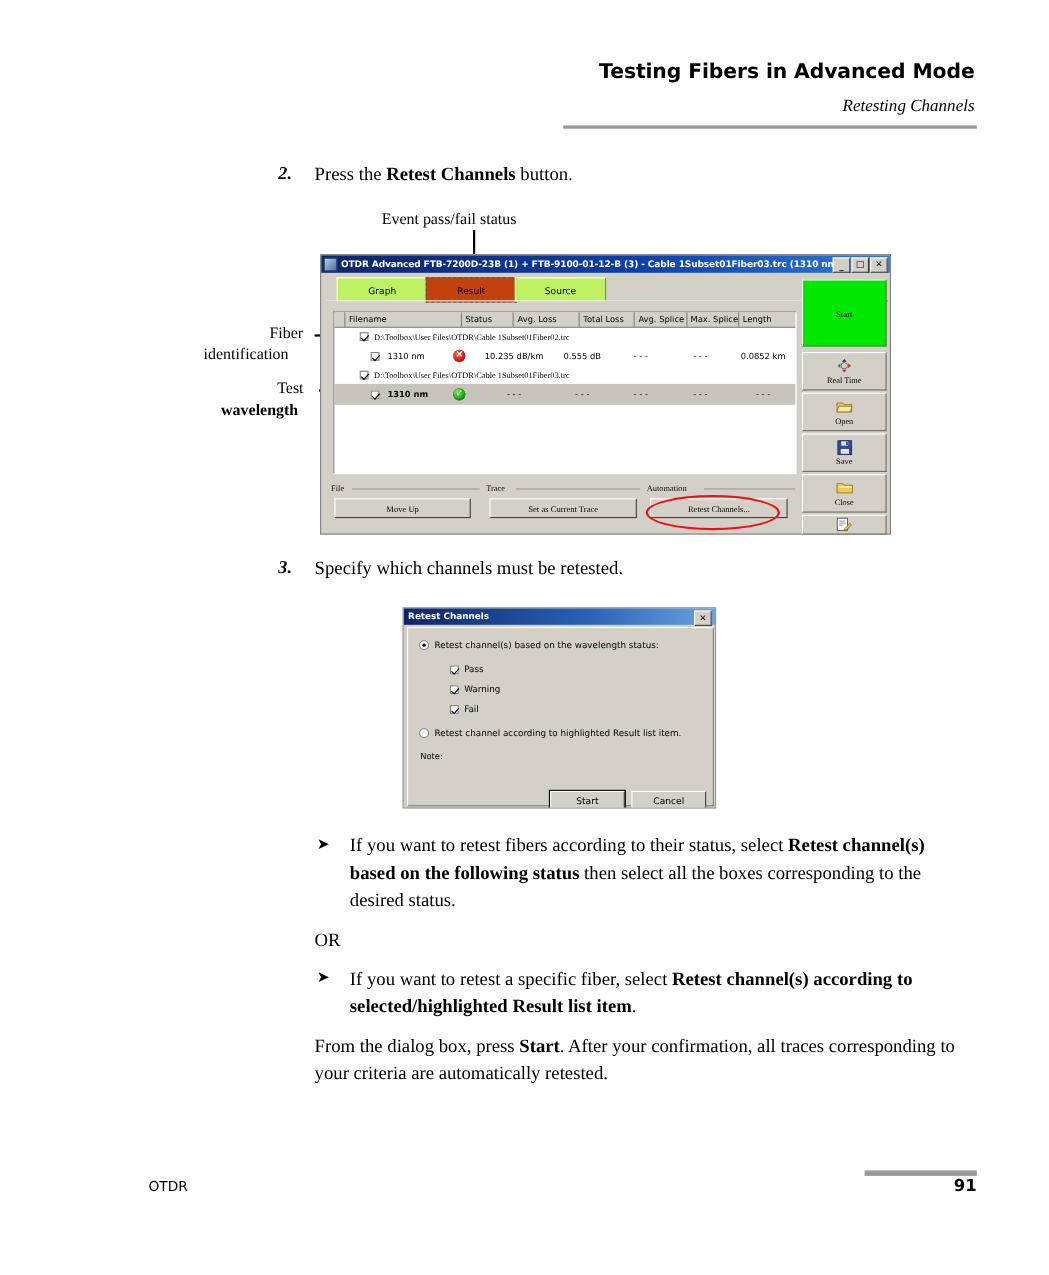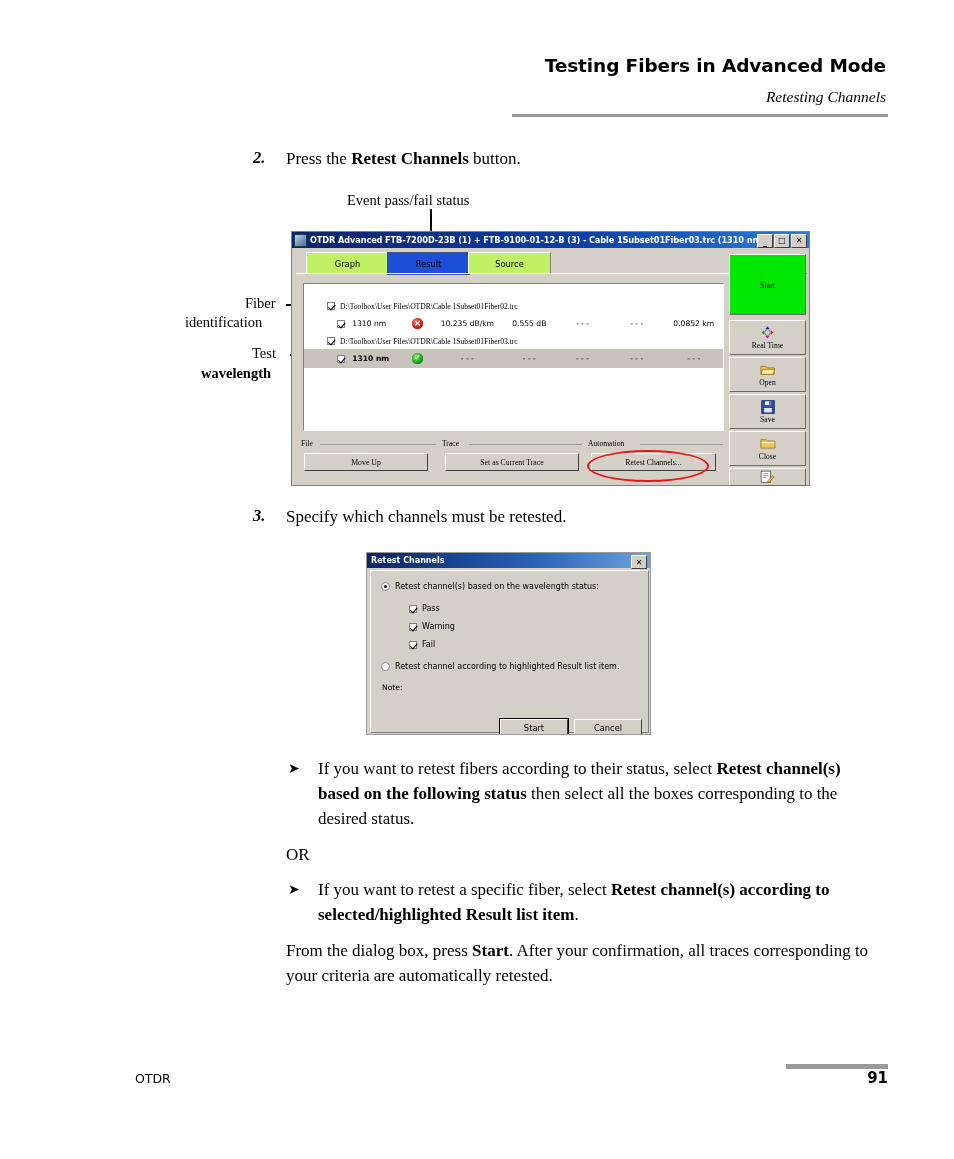--- a/index.html
+++ b/index.html
@@ -146,21 +146,21 @@
     border-bottom:1px solid #808080;
   }
   .tab {
     position:absolute; top:0; height:21px;
     background:#bef264;
     border-top:1px solid #fff; border-left:1px solid #fff;
     border-right:1px solid #808080;
     display:flex; align-items:center; justify-content:center;
     font-size:8.3px; color:#000;
   }
-  .tab.sel { border:1px dashed #555; background:#1d4ed8; }
+  .tab.sel { border:1px dashed #555; background:#c2410c; }
 
   .panel-line {
     position:absolute; left:4px; top:41px; width:509px; height:1px;
     background:#fff;
   }
 
   
   .res-wrap {
     position:absolute; left:303px; top:283px; width:421px; height:148px;
     background:#fff;
@@ -388,20 +388,30 @@
         <span>Result</span>
       </div>
     <div class="tab" style="left:172px; width:81px;">
         <span>Source</span>
       </div>
   </div>
   <div class="panel-line"></div>
 </div>
 
 <div class="res-wrap">
+  <div class="res-head">
+    <div class="hc hgrip"></div>
+    <div class="hc" style="width:119px;">Filename</div>
+    <div class="hc" style="width:53px;">Status</div>
+    <div class="hc" style="width:67px;">Avg. Loss</div>
+    <div class="hc" style="width:56px;">Total Loss</div>
+    <div class="hc" style="width:53px;">Avg. Splice</div>
+    <div class="hc" style="width:53px;">Max. Splice</div>
+    <div class="hc" style="width:57px; border-right:none;">Length</div>
+  </div>
 
   <div class="res-row parent" style="top:14px;">
     <div style="width:23px;"></div>
     <div class="cb on"></div>
     <div style="margin-left:5px;">D:\Toolbox\User Files\OTDR\Cable 1Subset01Fiber02.trc</div>
   </div>
 
   <div class="res-row" style="top:30px;">
     <div style="width:34px;"></div>
     <div class="cb on"></div>

